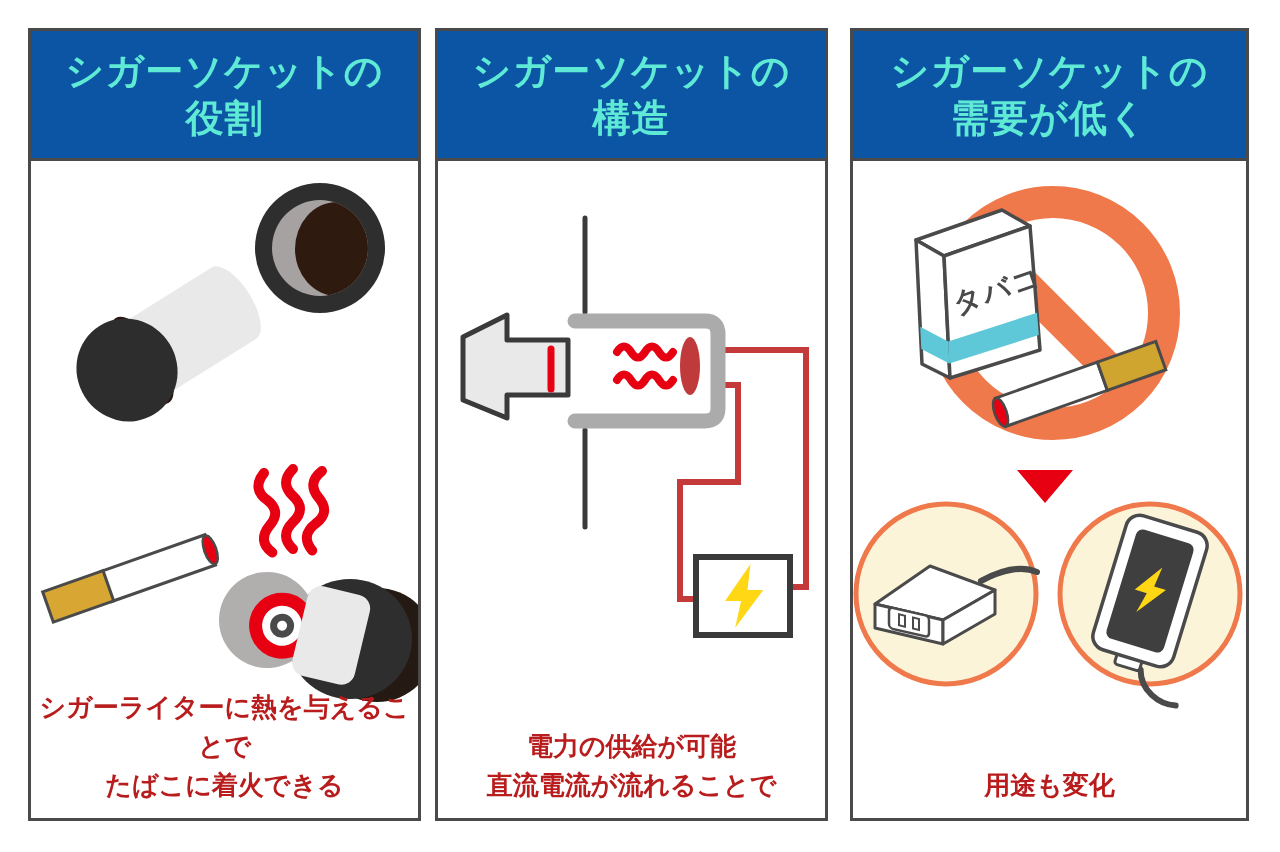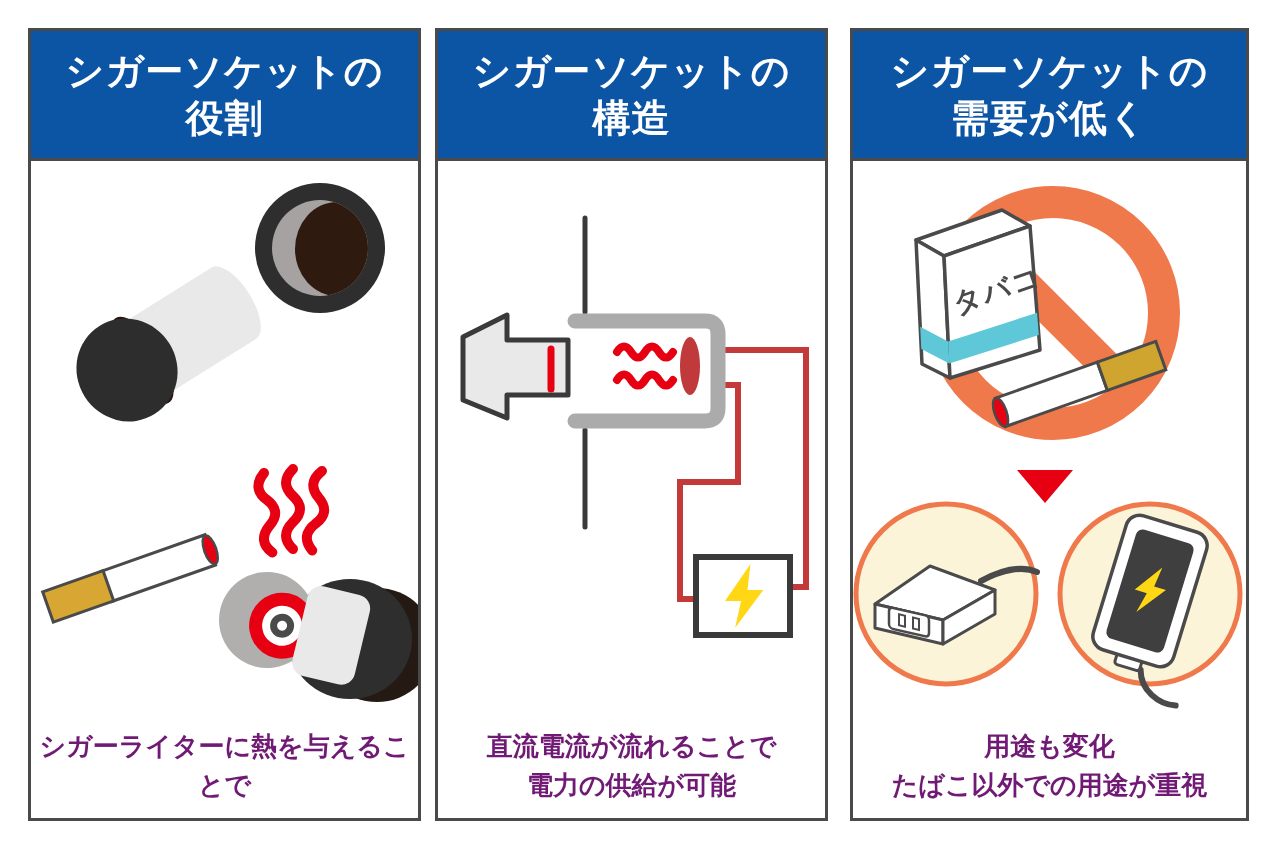--- a/index.html
+++ b/index.html
@@ -2,25 +2,25 @@
 <html><head>
 <meta charset="utf-8">
 <style>
   html,body{margin:0;padding:0;background:#ffffff;}
   body{width:1280px;height:852px;position:relative;font-family:"Liberation Sans","DejaVu Sans",sans-serif;overflow:hidden;}
   .panel{position:absolute;top:28px;height:793px;background:#ffffff;border:3px solid #4a4a4a;box-sizing:border-box;}
   .panel-1{left:28px;width:393px;}
   .panel-2{left:435px;width:393px;}
   .panel-3{left:850px;width:399px;}
   .panel-header{height:127px;background:#0c55a5;border-bottom:3px solid #4a4a4a;display:flex;flex-direction:column;align-items:center;justify-content:center;}
-  .panel-header span{display:block;color:#ffffff;font-weight:bold;font-size:38px;line-height:47px;letter-spacing:1px;text-align:center;}
+  .panel-header span{display:block;color:#5eead4;font-weight:bold;font-size:38px;line-height:47px;letter-spacing:1px;text-align:center;}
   .panel-body{position:relative;height:656px;}
   .panel-body svg{position:absolute;left:0;top:0;width:100%;height:100%;}
   .caption{position:absolute;left:0;right:0;bottom:12px;text-align:center;}
-  .caption span{display:block;font-weight:bold;font-size:26px;line-height:39px;color:#701a75;}
+  .caption span{display:block;font-weight:bold;font-size:26px;line-height:39px;color:#b91c1c;}
   .ill-text{font-family:"Liberation Sans","DejaVu Sans",sans-serif;font-weight:bold;}
 </style>
 </head>
 <body>
 
 <div class="panel panel-1">
   <div class="panel-header">
     <span>シガーソケットの</span>
     <span>役割</span>
   </div>
@@ -63,20 +63,21 @@
       </g>
 
       <g transform="translate(17,446) rotate(-19.4)">
         <rect x="62" y="-16" width="110" height="32" fill="#ffffff" stroke="#4a4a4a" stroke-width="3"></rect>
         <rect x="0" y="-16" width="64" height="32" fill="#d8a733" stroke="#4a4a4a" stroke-width="3"></rect>
         <ellipse cx="172" cy="0" rx="6" ry="15" fill="#e60012" stroke="#4a4a4a" stroke-width="2.5"></ellipse>
       </g>
     </svg>
     <div class="caption">
       <span>シガーライターに熱を与えることで</span>
+      <span>たばこに着火できる</span>
     </div>
   </div>
 </div>
 
 <div class="panel panel-2">
   <div class="panel-header">
     <span>シガーソケットの</span>
     <span>構造</span>
   </div>
   <div class="panel-body">
@@ -104,22 +105,22 @@
         <path d="M130,179 L69,179 L69,154 L25,176 L25,239 L69,257 L69,234 L130,234 Z" fill="#e9e9e9" stroke="#3a3a3a" stroke-width="5" stroke-linejoin="round"></path>
         <line x1="113" y1="188" x2="113" y2="228" stroke="#e60012" stroke-width="7" stroke-linecap="round"></line>
       </g>
 
       <g>
         <rect x="258" y="396" width="94" height="78" fill="#ffffff" stroke="#3a3a3a" stroke-width="6"></rect>
         <path d="M10,0 L0,14.5 L6.3,14.5 L4,25 L15,10.2 L8.8,10.2 Z" transform="translate(287,403) scale(2.55)" fill="#ffd715"></path>
       </g>
     </svg>
     <div class="caption">
+      <span>電力の供給が可能</span>
       <span>直流電流が流れることで</span>
-      <span>電力の供給が可能</span>
     </div>
   </div>
 </div>
 
 <div class="panel panel-3">
   <div class="panel-header">
     <span>シガーソケットの</span>
     <span>需要が低く</span>
   </div>
   <div class="panel-body">
@@ -168,16 +169,15 @@
           <path d="M14,78 C20,98 42,106 58,102" stroke="#4a4a4a" stroke-width="6" fill="none" stroke-linecap="round"></path>
           <rect x="-13" y="66" width="26" height="14" rx="3" fill="#ffffff" stroke="#4a4a4a" stroke-width="3"></rect>
           <rect x="-42" y="-70" width="84" height="140" rx="14" fill="#ffffff" stroke="#4a4a4a" stroke-width="3.5"></rect>
           <rect x="-30" y="-57" width="60" height="114" rx="7" fill="#3f3f3f"></rect>
           <path d="M10,0 L0,14.5 L6.3,14.5 L4,25 L15,10.2 L8.8,10.2 Z" transform="translate(-15,-26) scale(2)" fill="#ffd715"></path>
         </g>
       </g>
     </svg>
     <div class="caption">
       <span>用途も変化</span>
-      <span>たばこ以外での用途が重視</span>
     </div>
   </div>
 </div>
 
 </body></html>

